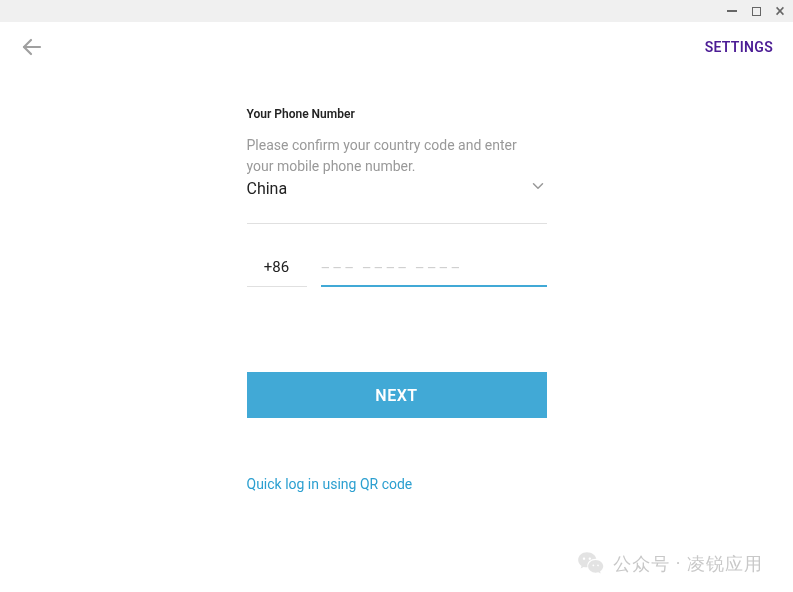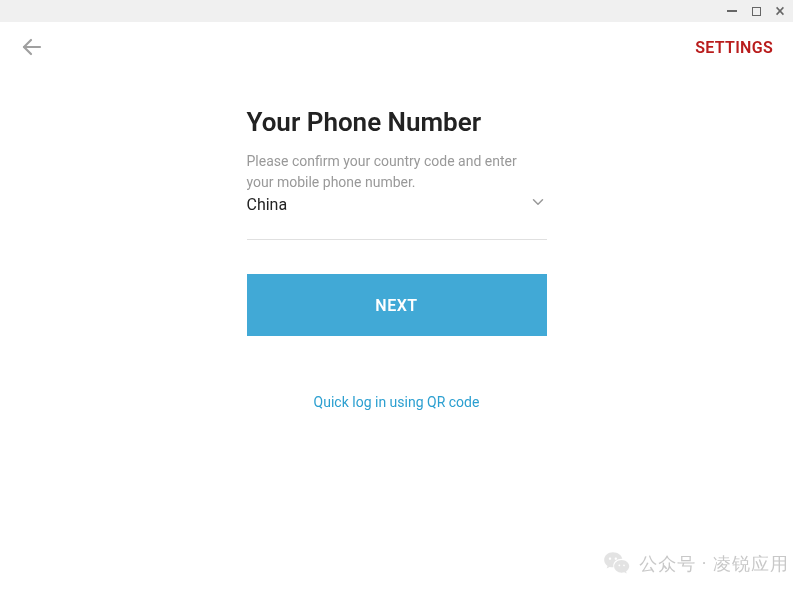--- a/index.html
+++ b/index.html
@@ -58,32 +58,32 @@
       color: #a0a0a0;
       cursor: pointer;
       display: flex;
       align-items: center;
     }
     .back-btn svg {
       width: 24px;
       height: 24px;
     }
     .settings-link {
-      color: #b91c1c;
-      font-size: 16px;
+      color: #4c1d95;
+      font-size: 14px;
       font-weight: 600;
       letter-spacing: 0.3px;
       cursor: pointer;
     }
     .content {
       width: 300px;
       margin: 35px auto 0 auto;
     }
     .title {
-      font-size: 26px;
+      font-size: 12px;
       font-weight: 600;
       color: #222;
       margin-bottom: 14px;
     }
     .subtitle {
       font-size: 14px;
       color: #999;
       line-height: 1.5;
     }
     .country-row {
@@ -128,41 +128,41 @@
       color: #222;
       outline: none;
       font-family: inherit;
     }
     .phone-input::placeholder {
       color: #cfcfcf;
       letter-spacing: 2px;
     }
     .next-btn {
       width: 100%;
-      height: 62px;
+      height: 46px;
       background: #41a9d6;
       border: none;
       color: #ffffff;
       font-size: 16px;
       font-weight: 600;
       letter-spacing: 0.5px;
       cursor: pointer;
       font-family: inherit;
+      margin-top: 35px;
     }
     .qr-link {
-      text-align: center;
       margin-top: 58px;
       color: #2b9fd0;
       font-size: 14px;
       cursor: pointer;
     }
     .watermark {
       position: absolute;
       bottom: 14px;
-      right: 4px;
+      right: 30px;
       display: flex;
       align-items: center;
       gap: 8px;
       color: #c8c8c8;
       font-size: 18px;
     }
     .wechat-icon {
       width: 28px;
       height: 28px;
       opacity: 0.5;
@@ -202,20 +202,24 @@
 
   <div class="country-row">
     <span class="country-name">China</span>
     <span class="chevron-down">
       <svg viewBox="0 0 24 24" fill="none" stroke="currentColor" stroke-width="2" stroke-linecap="round" stroke-linejoin="round">
         <polyline points="6 9 12 15 18 9"></polyline>
       </svg>
     </span>
   </div>
 
+  <div class="phone-row">
+    <div class="country-code">+86</div>
+    <input class="phone-input" type="text" placeholder="––– –––– ––––" style="">
+  </div>
 
   <button class="next-btn">NEXT</button>
 
   <div class="qr-link">Quick log in using QR code</div>
 </div>
 
 <div class="watermark">
   <svg class="wechat-icon" viewBox="0 0 24 24" fill="#c8c8c8">
     <path d="M8.5 2C4.36 2 1 4.91 1 8.5c0 2.07 1.12 3.92 2.87 5.11l-.72 2.16 2.52-1.26c.87.24 1.79.37 2.83.37.17 0 .34 0 .51-.02-.11-.42-.17-.86-.17-1.31 0-3.31 3.22-6 7.16-6 .17 0 .34.01.51.02C15.93 4.48 12.58 2 8.5 2zm-2.5 4.5c.55 0 1 .45 1 1s-.45 1-1 1-1-.45-1-1 .45-1 1-1zm5 0c.55 0 1 .45 1 1s-.45 1-1 1-1-.45-1-1 .45-1 1-1z"></path>
     <path d="M16 8.5c-3.59 0-6.5 2.46-6.5 5.5s2.91 5.5 6.5 5.5c.78 0 1.53-.12 2.22-.33l2.13 1.07-.58-1.74C21.06 17.5 22.5 15.89 22.5 14c0-3.04-2.91-5.5-6.5-5.5zm-2 4c.41 0 .75.34.75.75s-.34.75-.75.75-.75-.34-.75-.75.34-.75.75-.75zm4 0c.41 0 .75.34.75.75s-.34.75-.75.75-.75-.34-.75-.75.34-.75.75-.75z"></path>

